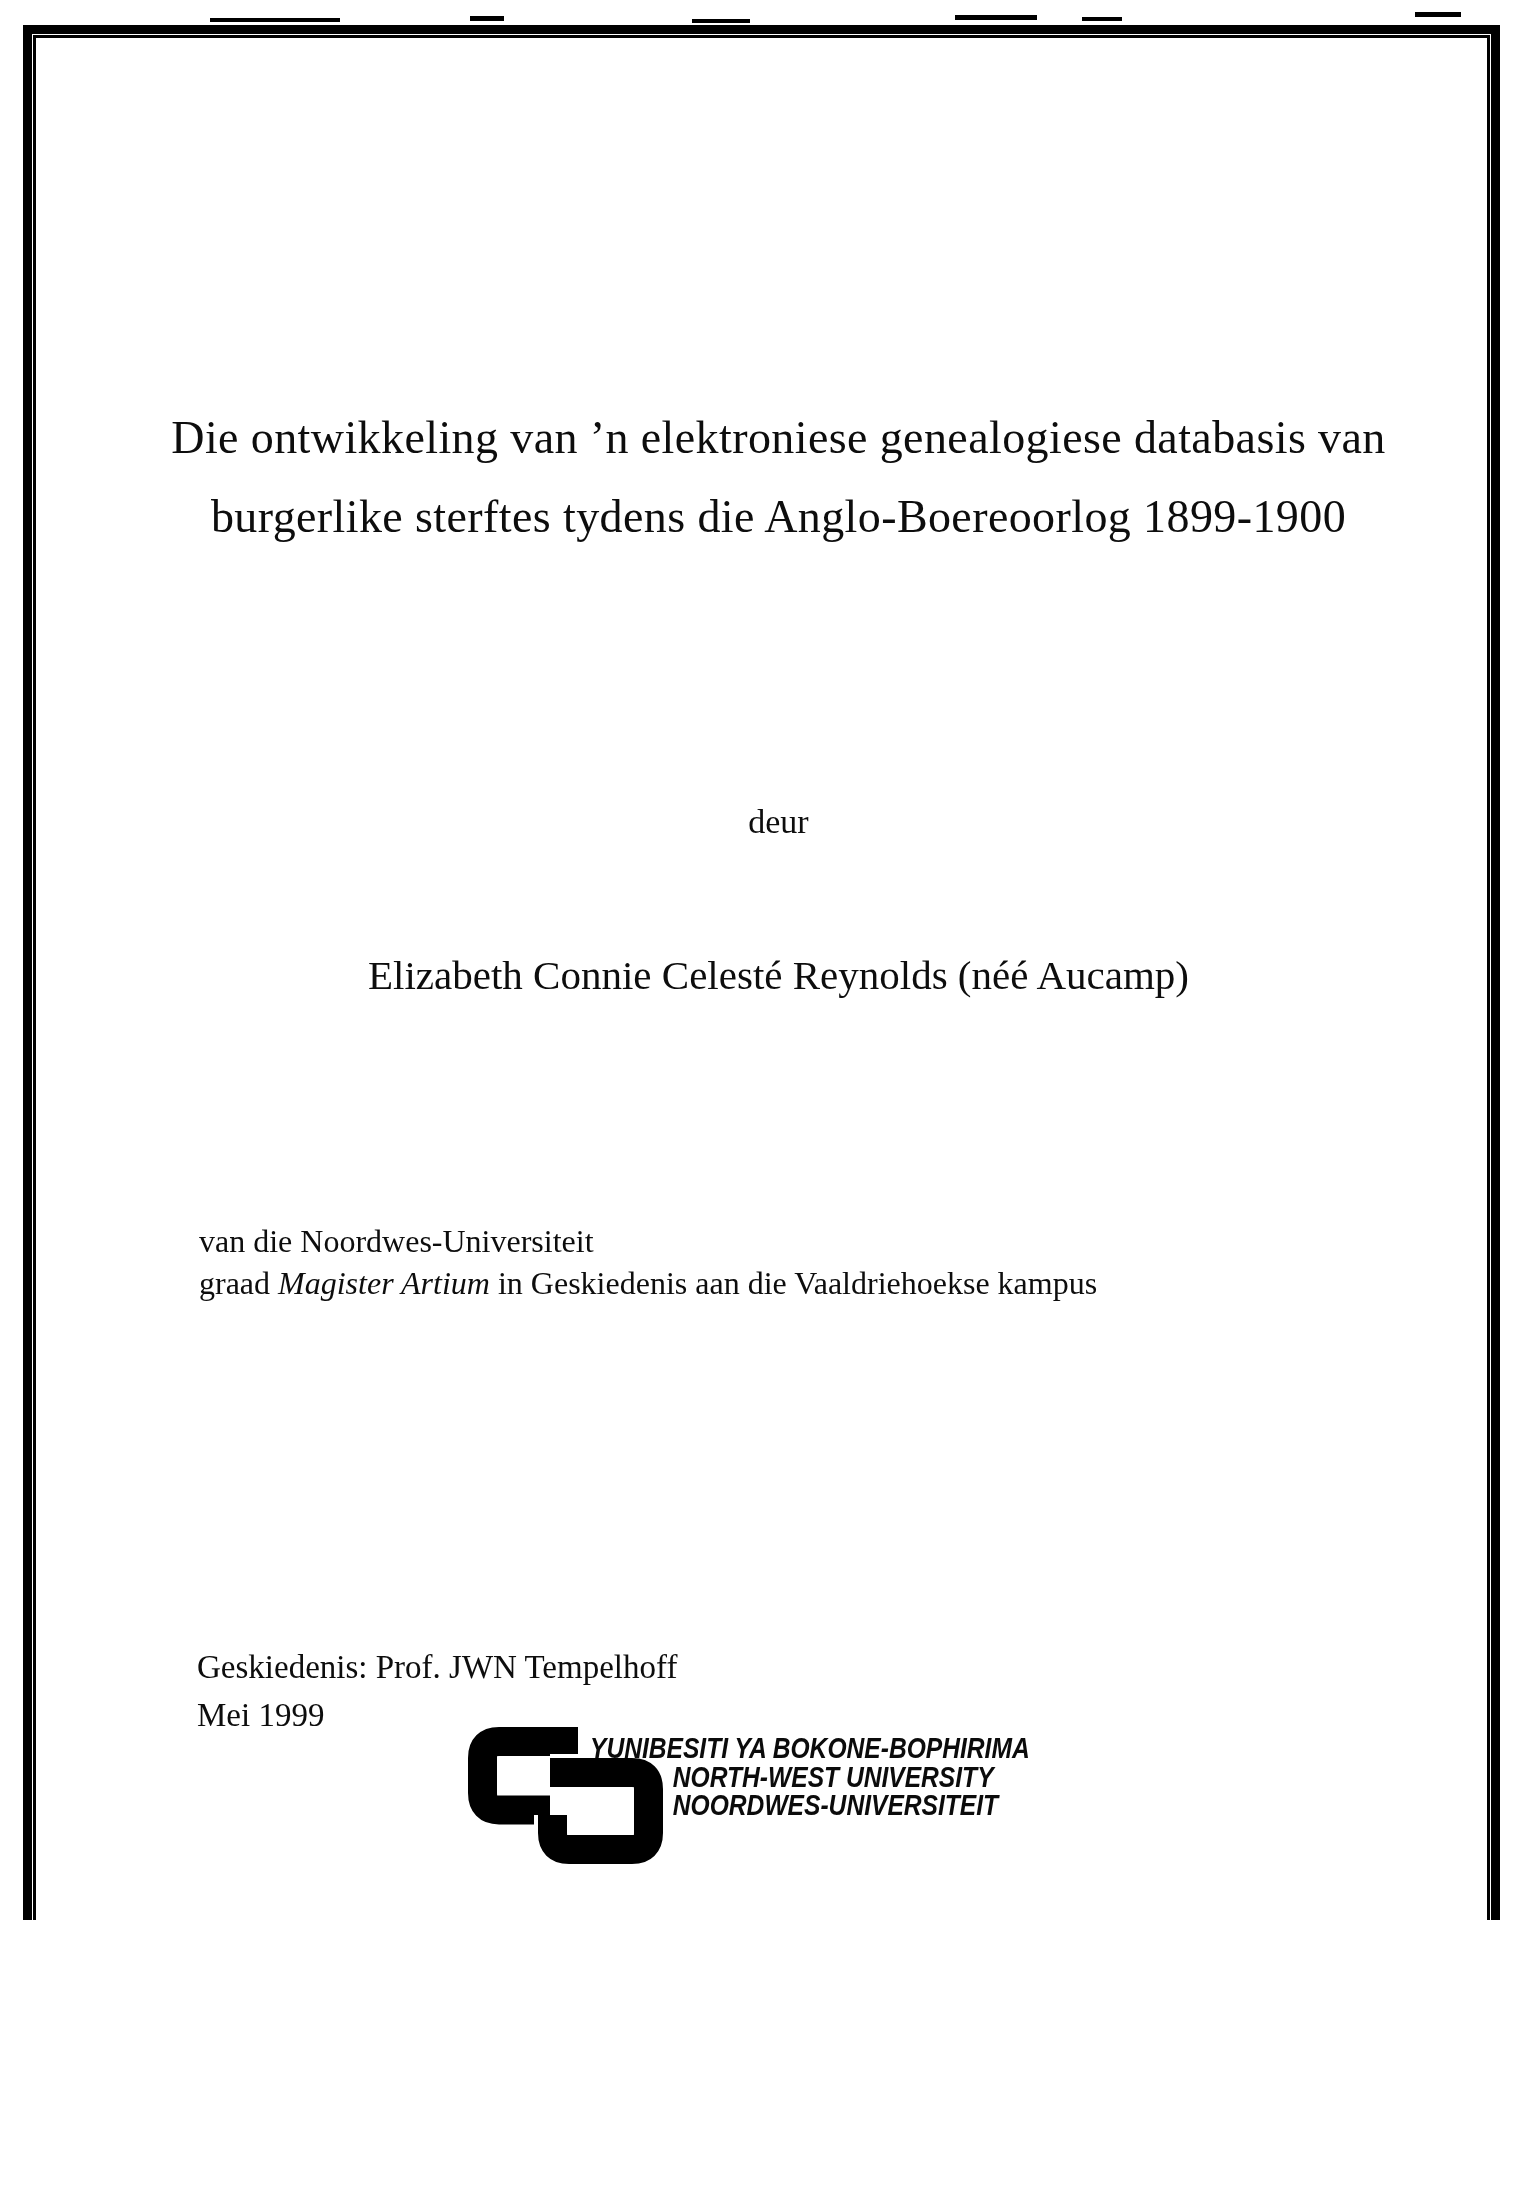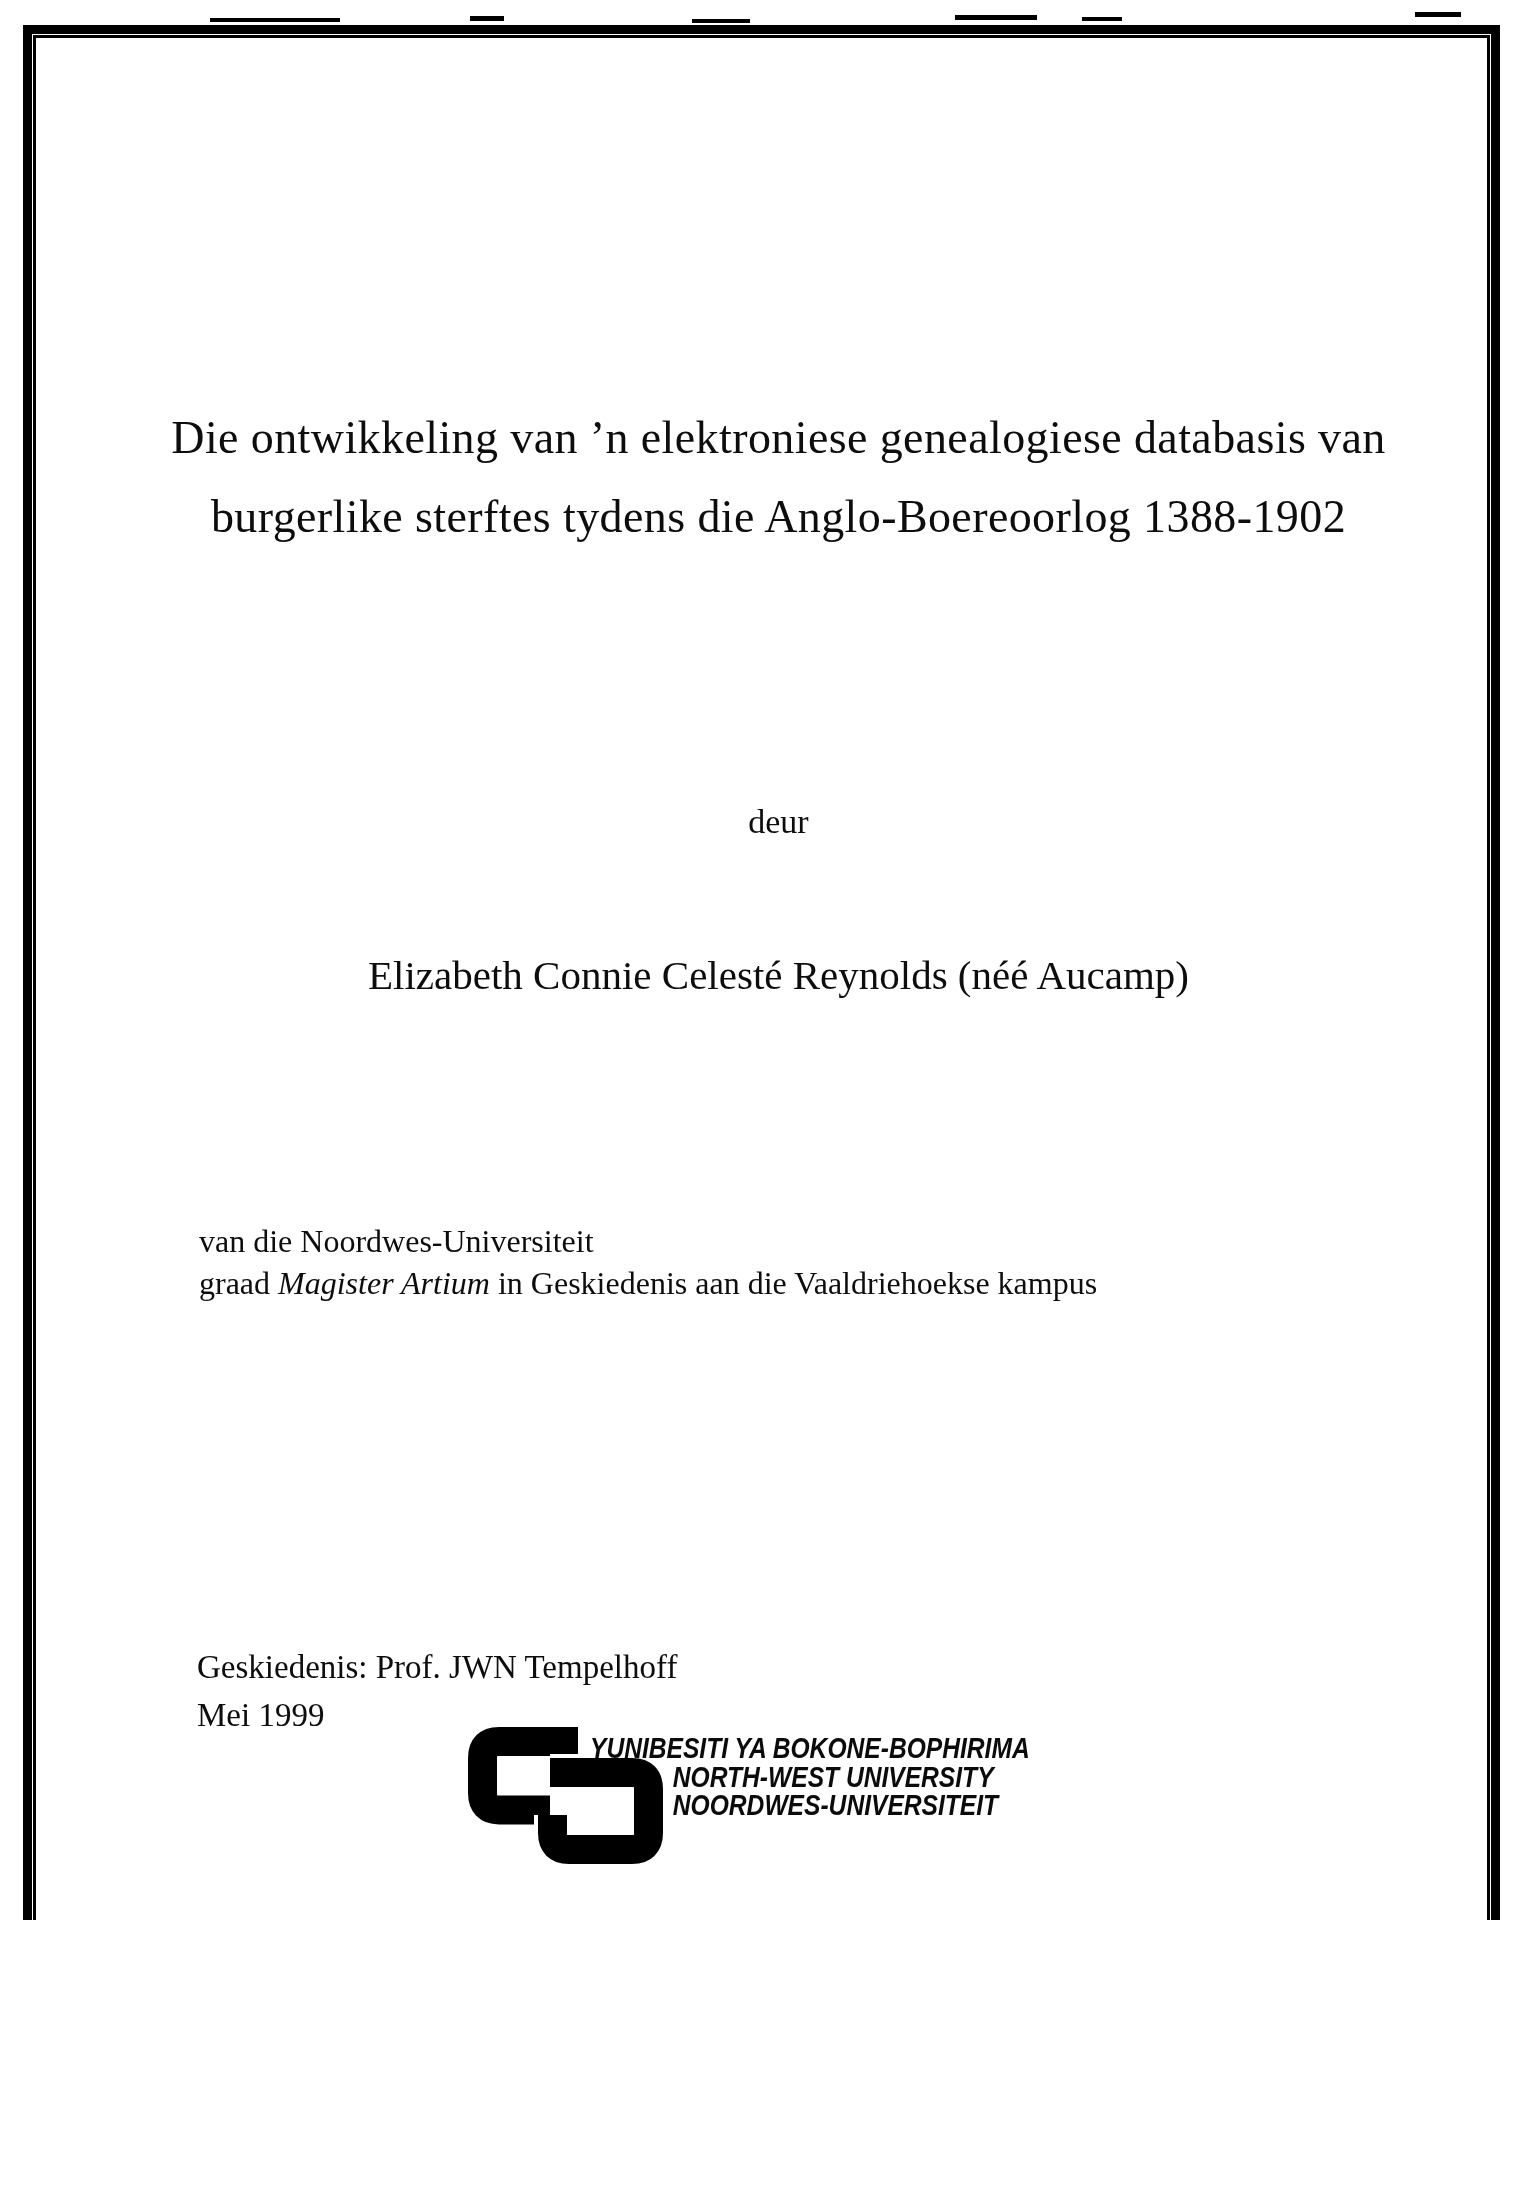--- a/index.html
+++ b/index.html
@@ -84,21 +84,21 @@
 
   <div class="speck sp1"></div>
   <div class="speck sp2"></div>
   <div class="speck sp3"></div>
   <div class="speck sp4"></div>
   <div class="speck sp5"></div>
   <div class="speck sp6"></div>
 
   <div class="centered title">
     <div>Die ontwikkeling van ’n elektroniese genealogiese databasis van</div>
-    <div>burgerlike sterftes tydens die Anglo-Boereoorlog 1388-1902</div>
+    <div>burgerlike sterftes tydens die Anglo-Boereoorlog 1899-1900</div>
   </div>
 
   <div class="centered author">Elizabeth Connie Celesté Reynolds (néé Aucamp)</div>
 
   <div class="centered byline">deur</div>
 
   <div class="statement">
     <div>van die Noordwes-Universiteit</div>
     <div><span>graad </span><span class="it">Magister Artium</span><span> in Geskiedenis aan die Vaaldriehoekse kampus</span></div>
   </div>

